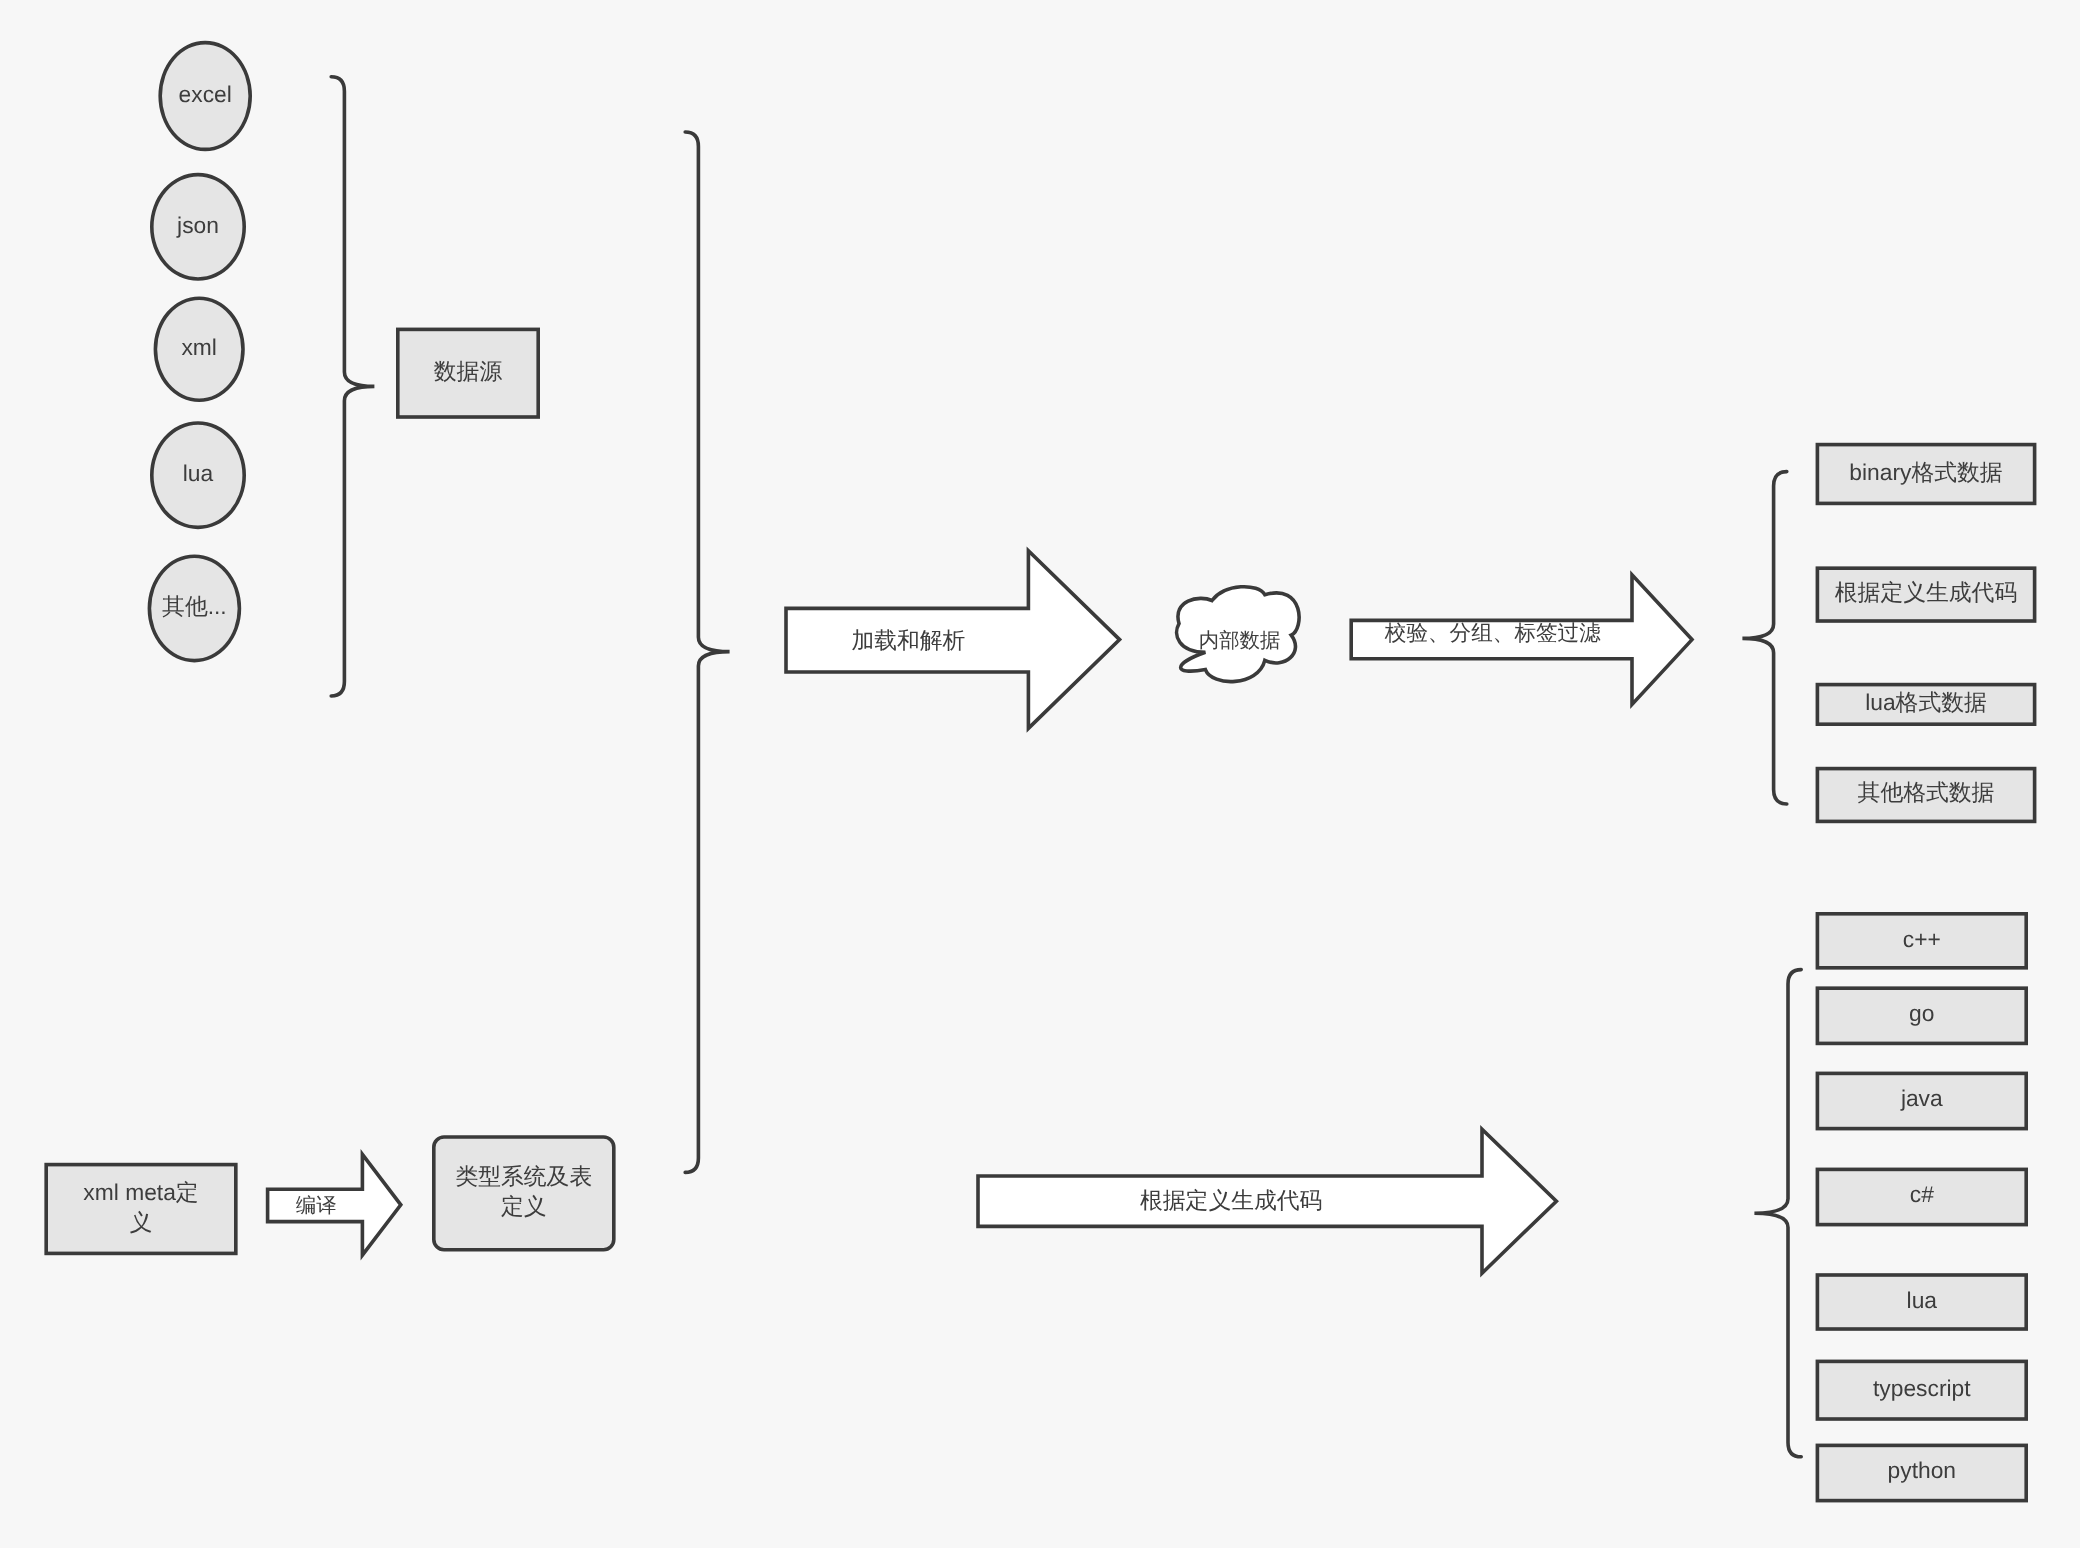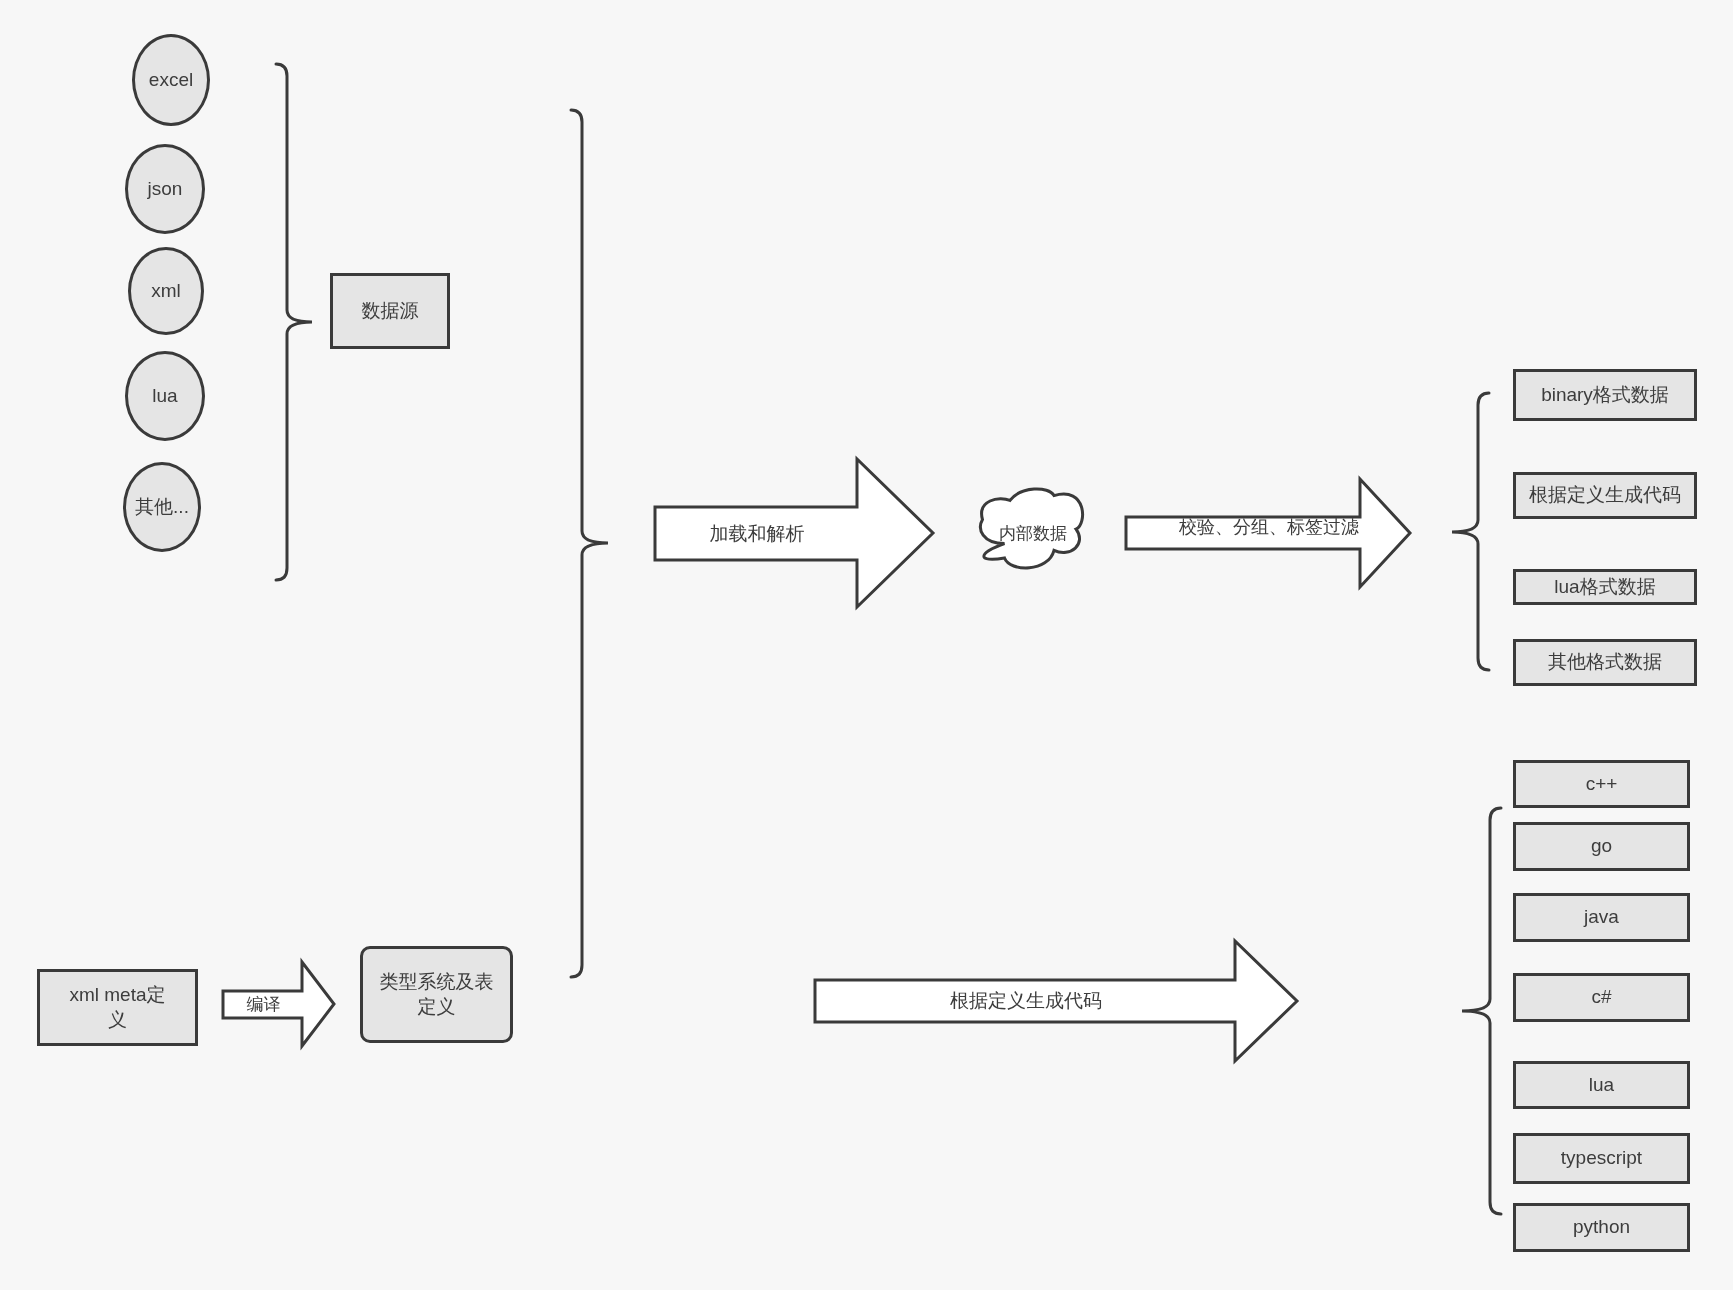--- a/index.html
+++ b/index.html
@@ -79,21 +79,21 @@
   <div class="node ellipse" style="left:123px;top:462px;width:78px;height:90px;">
     <span class="inner">其他...</span>
   </div>
 
   <div class="node" style="left:330px;top:273px;width:120px;height:76px;">
     <span class="inner">数据源</span>
   </div>
 
   <div class="lbl" style="left:657px;top:507px;width:200px;height:53px;">加载和解析</div>
   <div class="lbl small" style="left:990px;top:517px;width:86px;height:32px;">内部数据</div>
-  <div class="lbl mid" style="left:1128px;top:517px;width:232px;height:20px;padding-left:25px;">校验、分组、标签过滤</div>
+  <div class="lbl mid" style="left:1128px;top:517px;width:232px;height:20px;">校验、分组、标签过滤</div>
   <div class="lbl small" style="left:225px;top:991px;width:77px;height:27px;">编译</div>
   <div class="lbl" style="left:817px;top:980px;width:418px;height:42px;">根据定义生成代码</div>
 
   <div class="node" style="left:1513px;top:369px;width:184px;height:52px;">
     <span class="inner">binary格式数据</span>
   </div>
   <div class="node" style="left:1513px;top:472px;width:184px;height:47px;">
     <span class="inner">根据定义生成代码</span>
   </div>
   <div class="node" style="left:1513px;top:569px;width:184px;height:36px;">

